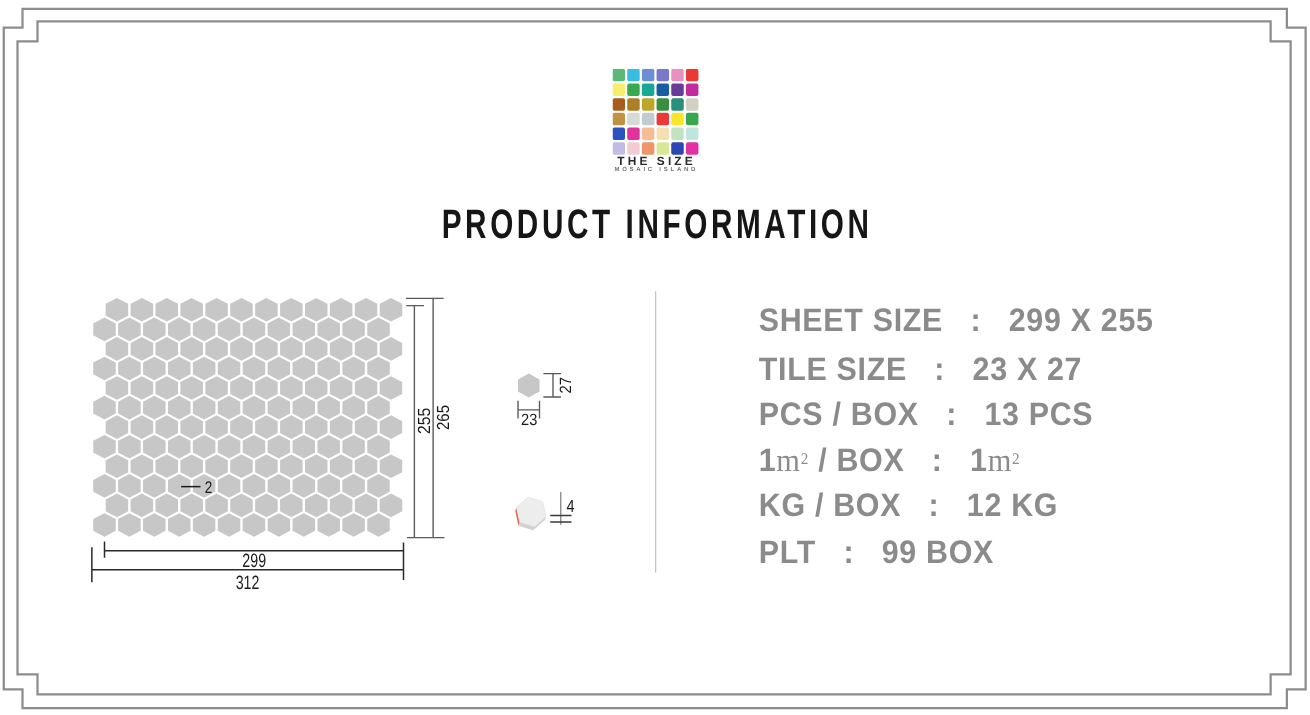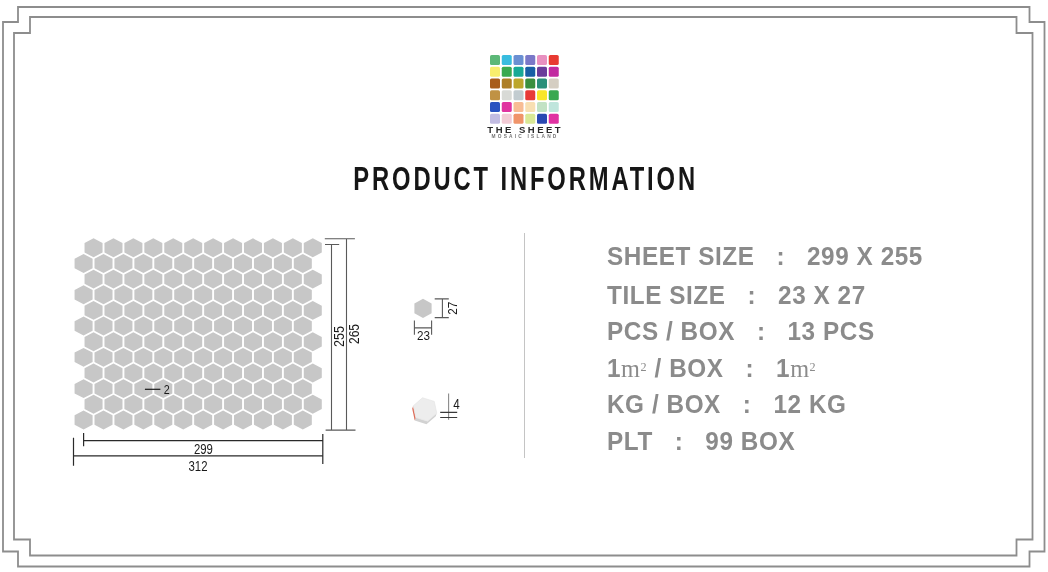--- a/index.html
+++ b/index.html
@@ -52,21 +52,21 @@
       <rect x="47.00" y="47.00" width="10.0" height="10.0" rx="1.6" fill="#c2e2c4"></rect>
       <rect x="58.75" y="47.00" width="10.0" height="10.0" rx="1.6" fill="#bfe5dc"></rect>
       <rect x="0.00" y="58.75" width="10.0" height="10.0" rx="1.6" fill="#c2bce2"></rect>
       <rect x="11.75" y="58.75" width="10.0" height="10.0" rx="1.6" fill="#f2cbd5"></rect>
       <rect x="23.50" y="58.75" width="10.0" height="10.0" rx="1.6" fill="#f0946a"></rect>
       <rect x="35.25" y="58.75" width="10.0" height="10.0" rx="1.6" fill="#d9e896"></rect>
       <rect x="47.00" y="58.75" width="10.0" height="10.0" rx="1.6" fill="#2a48b2"></rect>
       <rect x="58.75" y="58.75" width="10.0" height="10.0" rx="1.6" fill="#e032a2"></rect>
     </svg>
 
-<div class="abs" style="left:424px;top:124.2px;width:200px;text-align:center;font-size:9.5px;font-weight:bold;letter-spacing:2.5px;color:#2a2a2a;text-indent:2.5px;">THE SHEET</div>
+<div class="abs" style="left:424px;top:124.2px;width:200px;text-align:center;font-size:9.5px;font-weight:bold;letter-spacing:2.5px;color:#2a2a2a;text-indent:2.5px;">THE SIZE</div>
 
 <div class="abs" style="left:424px;top:133.6px;width:200px;text-align:center;font-size:4.8px;font-weight:bold;letter-spacing:2.2px;color:#757575;text-indent:2.1px;">MOSAIC ISLAND</div>
 
 <div class="abs" style="left:0;top:160px;width:1048px;text-align:center;font-size:33px;font-weight:bold;color:#161616;letter-spacing:4px;text-indent:4px;transform:scaleX(0.72);transform-origin:524.8px 0;">PRODUCT INFORMATION</div>
 
 <svg class="abs" style="left:0;top:0" width="1048" height="572" viewBox="0 0 1048 572">
 
 <path d="M93.55 238.35 102.55 243.08 102.55 252.53 93.55 257.25 84.55 252.53 84.55 243.08ZM113.48 238.35 122.48 243.08 122.48 252.53 113.48 257.25 104.48 252.53 104.48 243.08ZM133.41 238.35 142.41 243.08 142.41 252.53 133.41 257.25 124.41 252.53 124.41 243.08ZM153.34 238.35 162.34 243.08 162.34 252.53 153.34 257.25 144.34 252.53 144.34 243.08ZM173.27 238.35 182.27 243.08 182.27 252.53 173.27 257.25 164.27 252.53 164.27 243.08ZM193.20 238.35 202.20 243.08 202.20 252.53 193.20 257.25 184.20 252.53 184.20 243.08ZM213.13 238.35 222.13 243.08 222.13 252.53 213.13 257.25 204.13 252.53 204.13 243.08ZM233.06 238.35 242.06 243.08 242.06 252.53 233.06 257.25 224.06 252.53 224.06 243.08ZM252.99 238.35 261.99 243.08 261.99 252.53 252.99 257.25 243.99 252.53 243.99 243.08ZM272.92 238.35 281.92 243.08 281.92 252.53 272.92 257.25 263.92 252.53 263.92 243.08ZM292.85 238.35 301.85 243.08 301.85 252.53 292.85 257.25 283.85 252.53 283.85 243.08ZM312.78 238.35 321.78 243.08 321.78 252.53 312.78 257.25 303.78 252.53 303.78 243.08ZM83.58 254.00 92.58 258.72 92.58 268.18 83.58 272.90 74.58 268.18 74.58 258.72ZM103.51 254.00 112.51 258.72 112.51 268.18 103.51 272.90 94.51 268.18 94.51 258.72ZM123.44 254.00 132.44 258.72 132.44 268.18 123.44 272.90 114.44 268.18 114.44 258.72ZM143.38 254.00 152.38 258.72 152.38 268.18 143.38 272.90 134.38 268.18 134.38 258.72ZM163.30 254.00 172.30 258.72 172.30 268.18 163.30 272.90 154.30 268.18 154.30 258.72ZM183.23 254.00 192.23 258.72 192.23 268.18 183.23 272.90 174.23 268.18 174.23 258.72ZM203.16 254.00 212.16 258.72 212.16 268.18 203.16 272.90 194.16 268.18 194.16 258.72ZM223.09 254.00 232.09 258.72 232.09 268.18 223.09 272.90 214.09 268.18 214.09 258.72ZM243.03 254.00 252.03 258.72 252.03 268.18 243.03 272.90 234.03 268.18 234.03 258.72ZM262.96 254.00 271.96 258.72 271.96 268.18 262.96 272.90 253.96 268.18 253.96 258.72ZM282.89 254.00 291.89 258.72 291.89 268.18 282.89 272.90 273.89 268.18 273.89 258.72ZM302.81 254.00 311.81 258.72 311.81 268.18 302.81 272.90 293.81 268.18 293.81 258.72ZM93.55 269.65 102.55 274.38 102.55 283.83 93.55 288.55 84.55 283.83 84.55 274.38ZM113.48 269.65 122.48 274.38 122.48 283.83 113.48 288.55 104.48 283.83 104.48 274.38ZM133.41 269.65 142.41 274.38 142.41 283.83 133.41 288.55 124.41 283.83 124.41 274.38ZM153.34 269.65 162.34 274.38 162.34 283.83 153.34 288.55 144.34 283.83 144.34 274.38ZM173.27 269.65 182.27 274.38 182.27 283.83 173.27 288.55 164.27 283.83 164.27 274.38ZM193.20 269.65 202.20 274.38 202.20 283.83 193.20 288.55 184.20 283.83 184.20 274.38ZM213.13 269.65 222.13 274.38 222.13 283.83 213.13 288.55 204.13 283.83 204.13 274.38ZM233.06 269.65 242.06 274.38 242.06 283.83 233.06 288.55 224.06 283.83 224.06 274.38ZM252.99 269.65 261.99 274.38 261.99 283.83 252.99 288.55 243.99 283.83 243.99 274.38ZM272.92 269.65 281.92 274.38 281.92 283.83 272.92 288.55 263.92 283.83 263.92 274.38ZM292.85 269.65 301.85 274.38 301.85 283.83 292.85 288.55 283.85 283.83 283.85 274.38ZM312.78 269.65 321.78 274.38 321.78 283.83 312.78 288.55 303.78 283.83 303.78 274.38ZM83.58 285.30 92.58 290.02 92.58 299.48 83.58 304.20 74.58 299.48 74.58 290.02ZM103.51 285.30 112.51 290.02 112.51 299.48 103.51 304.20 94.51 299.48 94.51 290.02ZM123.44 285.30 132.44 290.02 132.44 299.48 123.44 304.20 114.44 299.48 114.44 290.02ZM143.38 285.30 152.38 290.02 152.38 299.48 143.38 304.20 134.38 299.48 134.38 290.02ZM163.30 285.30 172.30 290.02 172.30 299.48 163.30 304.20 154.30 299.48 154.30 290.02ZM183.23 285.30 192.23 290.02 192.23 299.48 183.23 304.20 174.23 299.48 174.23 290.02ZM203.16 285.30 212.16 290.02 212.16 299.48 203.16 304.20 194.16 299.48 194.16 290.02ZM223.09 285.30 232.09 290.02 232.09 299.48 223.09 304.20 214.09 299.48 214.09 290.02ZM243.03 285.30 252.03 290.02 252.03 299.48 243.03 304.20 234.03 299.48 234.03 290.02ZM262.96 285.30 271.96 290.02 271.96 299.48 262.96 304.20 253.96 299.48 253.96 290.02ZM282.89 285.30 291.89 290.02 291.89 299.48 282.89 304.20 273.89 299.48 273.89 290.02ZM302.81 285.30 311.81 290.02 311.81 299.48 302.81 304.20 293.81 299.48 293.81 290.02ZM93.55 300.95 102.55 305.68 102.55 315.13 93.55 319.85 84.55 315.13 84.55 305.68ZM113.48 300.95 122.48 305.68 122.48 315.13 113.48 319.85 104.48 315.13 104.48 305.68ZM133.41 300.95 142.41 305.68 142.41 315.13 133.41 319.85 124.41 315.13 124.41 305.68ZM153.34 300.95 162.34 305.68 162.34 315.13 153.34 319.85 144.34 315.13 144.34 305.68ZM173.27 300.95 182.27 305.68 182.27 315.13 173.27 319.85 164.27 315.13 164.27 305.68ZM193.20 300.95 202.20 305.68 202.20 315.13 193.20 319.85 184.20 315.13 184.20 305.68ZM213.13 300.95 222.13 305.68 222.13 315.13 213.13 319.85 204.13 315.13 204.13 305.68ZM233.06 300.95 242.06 305.68 242.06 315.13 233.06 319.85 224.06 315.13 224.06 305.68ZM252.99 300.95 261.99 305.68 261.99 315.13 252.99 319.85 243.99 315.13 243.99 305.68ZM272.92 300.95 281.92 305.68 281.92 315.13 272.92 319.85 263.92 315.13 263.92 305.68ZM292.85 300.95 301.85 305.68 301.85 315.13 292.85 319.85 283.85 315.13 283.85 305.68ZM312.78 300.95 321.78 305.68 321.78 315.13 312.78 319.85 303.78 315.13 303.78 305.68ZM83.58 316.60 92.58 321.32 92.58 330.78 83.58 335.50 74.58 330.78 74.58 321.32ZM103.51 316.60 112.51 321.32 112.51 330.78 103.51 335.50 94.51 330.78 94.51 321.32ZM123.44 316.60 132.44 321.32 132.44 330.78 123.44 335.50 114.44 330.78 114.44 321.32ZM143.38 316.60 152.38 321.32 152.38 330.78 143.38 335.50 134.38 330.78 134.38 321.32ZM163.30 316.60 172.30 321.32 172.30 330.78 163.30 335.50 154.30 330.78 154.30 321.32ZM183.23 316.60 192.23 321.32 192.23 330.78 183.23 335.50 174.23 330.78 174.23 321.32ZM203.16 316.60 212.16 321.32 212.16 330.78 203.16 335.50 194.16 330.78 194.16 321.32ZM223.09 316.60 232.09 321.32 232.09 330.78 223.09 335.50 214.09 330.78 214.09 321.32ZM243.03 316.60 252.03 321.32 252.03 330.78 243.03 335.50 234.03 330.78 234.03 321.32ZM262.96 316.60 271.96 321.32 271.96 330.78 262.96 335.50 253.96 330.78 253.96 321.32ZM282.89 316.60 291.89 321.32 291.89 330.78 282.89 335.50 273.89 330.78 273.89 321.32ZM302.81 316.60 311.81 321.32 311.81 330.78 302.81 335.50 293.81 330.78 293.81 321.32ZM93.55 332.25 102.55 336.98 102.55 346.43 93.55 351.15 84.55 346.43 84.55 336.98ZM113.48 332.25 122.48 336.98 122.48 346.43 113.48 351.15 104.48 346.43 104.48 336.98ZM133.41 332.25 142.41 336.98 142.41 346.43 133.41 351.15 124.41 346.43 124.41 336.98ZM153.34 332.25 162.34 336.98 162.34 346.43 153.34 351.15 144.34 346.43 144.34 336.98ZM173.27 332.25 182.27 336.98 182.27 346.43 173.27 351.15 164.27 346.43 164.27 336.98ZM193.20 332.25 202.20 336.98 202.20 346.43 193.20 351.15 184.20 346.43 184.20 336.98ZM213.13 332.25 222.13 336.98 222.13 346.43 213.13 351.15 204.13 346.43 204.13 336.98ZM233.06 332.25 242.06 336.98 242.06 346.43 233.06 351.15 224.06 346.43 224.06 336.98ZM252.99 332.25 261.99 336.98 261.99 346.43 252.99 351.15 243.99 346.43 243.99 336.98ZM272.92 332.25 281.92 336.98 281.92 346.43 272.92 351.15 263.92 346.43 263.92 336.98ZM292.85 332.25 301.85 336.98 301.85 346.43 292.85 351.15 283.85 346.43 283.85 336.98ZM312.78 332.25 321.78 336.98 321.78 346.43 312.78 351.15 303.78 346.43 303.78 336.98ZM83.58 347.90 92.58 352.62 92.58 362.08 83.58 366.80 74.58 362.08 74.58 352.62ZM103.51 347.90 112.51 352.62 112.51 362.08 103.51 366.80 94.51 362.08 94.51 352.62ZM123.44 347.90 132.44 352.62 132.44 362.08 123.44 366.80 114.44 362.08 114.44 352.62ZM143.38 347.90 152.38 352.62 152.38 362.08 143.38 366.80 134.38 362.08 134.38 352.62ZM163.30 347.90 172.30 352.62 172.30 362.08 163.30 366.80 154.30 362.08 154.30 352.62ZM183.23 347.90 192.23 352.62 192.23 362.08 183.23 366.80 174.23 362.08 174.23 352.62ZM203.16 347.90 212.16 352.62 212.16 362.08 203.16 366.80 194.16 362.08 194.16 352.62ZM223.09 347.90 232.09 352.62 232.09 362.08 223.09 366.80 214.09 362.08 214.09 352.62ZM243.03 347.90 252.03 352.62 252.03 362.08 243.03 366.80 234.03 362.08 234.03 352.62ZM262.96 347.90 271.96 352.62 271.96 362.08 262.96 366.80 253.96 362.08 253.96 352.62ZM282.89 347.90 291.89 352.62 291.89 362.08 282.89 366.80 273.89 362.08 273.89 352.62ZM302.81 347.90 311.81 352.62 311.81 362.08 302.81 366.80 293.81 362.08 293.81 352.62ZM93.55 363.55 102.55 368.27 102.55 377.73 93.55 382.45 84.55 377.73 84.55 368.27ZM113.48 363.55 122.48 368.27 122.48 377.73 113.48 382.45 104.48 377.73 104.48 368.27ZM133.41 363.55 142.41 368.27 142.41 377.73 133.41 382.45 124.41 377.73 124.41 368.27ZM153.34 363.55 162.34 368.27 162.34 377.73 153.34 382.45 144.34 377.73 144.34 368.27ZM173.27 363.55 182.27 368.27 182.27 377.73 173.27 382.45 164.27 377.73 164.27 368.27ZM193.20 363.55 202.20 368.27 202.20 377.73 193.20 382.45 184.20 377.73 184.20 368.27ZM213.13 363.55 222.13 368.27 222.13 377.73 213.13 382.45 204.13 377.73 204.13 368.27ZM233.06 363.55 242.06 368.27 242.06 377.73 233.06 382.45 224.06 377.73 224.06 368.27ZM252.99 363.55 261.99 368.27 261.99 377.73 252.99 382.45 243.99 377.73 243.99 368.27ZM272.92 363.55 281.92 368.27 281.92 377.73 272.92 382.45 263.92 377.73 263.92 368.27ZM292.85 363.55 301.85 368.27 301.85 377.73 292.85 382.45 283.85 377.73 283.85 368.27ZM312.78 363.55 321.78 368.27 321.78 377.73 312.78 382.45 303.78 377.73 303.78 368.27ZM83.58 379.20 92.58 383.92 92.58 393.38 83.58 398.10 74.58 393.38 74.58 383.92ZM103.51 379.20 112.51 383.92 112.51 393.38 103.51 398.10 94.51 393.38 94.51 383.92ZM123.44 379.20 132.44 383.92 132.44 393.38 123.44 398.10 114.44 393.38 114.44 383.92ZM143.38 379.20 152.38 383.92 152.38 393.38 143.38 398.10 134.38 393.38 134.38 383.92ZM163.30 379.20 172.30 383.92 172.30 393.38 163.30 398.10 154.30 393.38 154.30 383.92ZM183.23 379.20 192.23 383.92 192.23 393.38 183.23 398.10 174.23 393.38 174.23 383.92ZM203.16 379.20 212.16 383.92 212.16 393.38 203.16 398.10 194.16 393.38 194.16 383.92ZM223.09 379.20 232.09 383.92 232.09 393.38 223.09 398.10 214.09 393.38 214.09 383.92ZM243.03 379.20 252.03 383.92 252.03 393.38 243.03 398.10 234.03 393.38 234.03 383.92ZM262.96 379.20 271.96 383.92 271.96 393.38 262.96 398.10 253.96 393.38 253.96 383.92ZM282.89 379.20 291.89 383.92 291.89 393.38 282.89 398.10 273.89 393.38 273.89 383.92ZM302.81 379.20 311.81 383.92 311.81 393.38 302.81 398.10 293.81 393.38 293.81 383.92ZM93.55 394.85 102.55 399.57 102.55 409.03 93.55 413.75 84.55 409.03 84.55 399.57ZM113.48 394.85 122.48 399.57 122.48 409.03 113.48 413.75 104.48 409.03 104.48 399.57ZM133.41 394.85 142.41 399.57 142.41 409.03 133.41 413.75 124.41 409.03 124.41 399.57ZM153.34 394.85 162.34 399.57 162.34 409.03 153.34 413.75 144.34 409.03 144.34 399.57ZM173.27 394.85 182.27 399.57 182.27 409.03 173.27 413.75 164.27 409.03 164.27 399.57ZM193.20 394.85 202.20 399.57 202.20 409.03 193.20 413.75 184.20 409.03 184.20 399.57ZM213.13 394.85 222.13 399.57 222.13 409.03 213.13 413.75 204.13 409.03 204.13 399.57ZM233.06 394.85 242.06 399.57 242.06 409.03 233.06 413.75 224.06 409.03 224.06 399.57ZM252.99 394.85 261.99 399.57 261.99 409.03 252.99 413.75 243.99 409.03 243.99 399.57ZM272.92 394.85 281.92 399.57 281.92 409.03 272.92 413.75 263.92 409.03 263.92 399.57ZM292.85 394.85 301.85 399.57 301.85 409.03 292.85 413.75 283.85 409.03 283.85 399.57ZM312.78 394.85 321.78 399.57 321.78 409.03 312.78 413.75 303.78 409.03 303.78 399.57ZM83.58 410.50 92.58 415.23 92.58 424.68 83.58 429.40 74.58 424.68 74.58 415.23ZM103.51 410.50 112.51 415.23 112.51 424.68 103.51 429.40 94.51 424.68 94.51 415.23ZM123.44 410.50 132.44 415.23 132.44 424.68 123.44 429.40 114.44 424.68 114.44 415.23ZM143.38 410.50 152.38 415.23 152.38 424.68 143.38 429.40 134.38 424.68 134.38 415.23ZM163.30 410.50 172.30 415.23 172.30 424.68 163.30 429.40 154.30 424.68 154.30 415.23ZM183.23 410.50 192.23 415.23 192.23 424.68 183.23 429.40 174.23 424.68 174.23 415.23ZM203.16 410.50 212.16 415.23 212.16 424.68 203.16 429.40 194.16 424.68 194.16 415.23ZM223.09 410.50 232.09 415.23 232.09 424.68 223.09 429.40 214.09 424.68 214.09 415.23ZM243.03 410.50 252.03 415.23 252.03 424.68 243.03 429.40 234.03 424.68 234.03 415.23ZM262.96 410.50 271.96 415.23 271.96 424.68 262.96 429.40 253.96 424.68 253.96 415.23ZM282.89 410.50 291.89 415.23 291.89 424.68 282.89 429.40 273.89 424.68 273.89 415.23ZM302.81 410.50 311.81 415.23 311.81 424.68 302.81 429.40 293.81 424.68 293.81 415.23Z" fill="#c7c7c7"></path>
 
 <path d="M144.9 389.3 H160.4" stroke="#1a1a1a" stroke-width="1.2" fill="none"></path>

